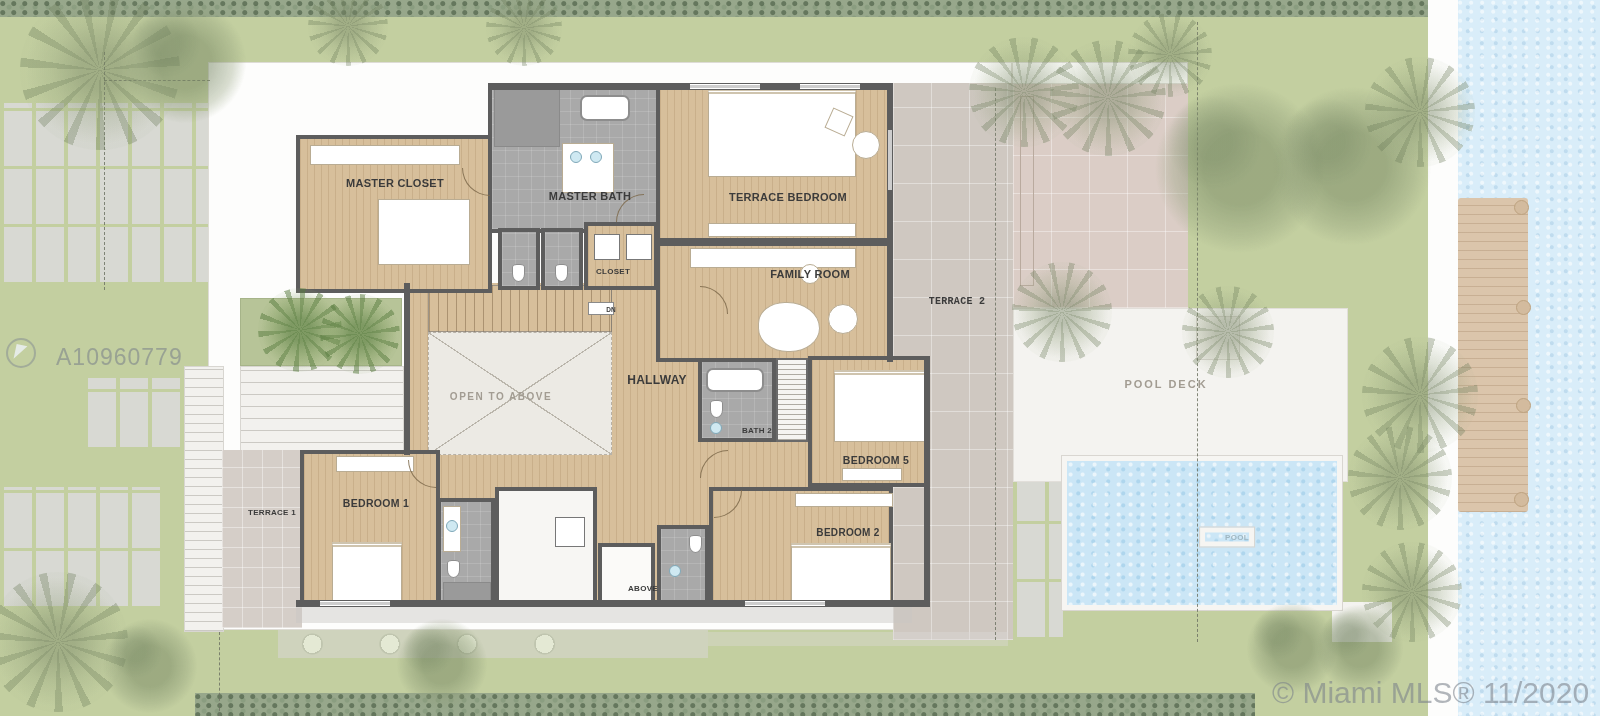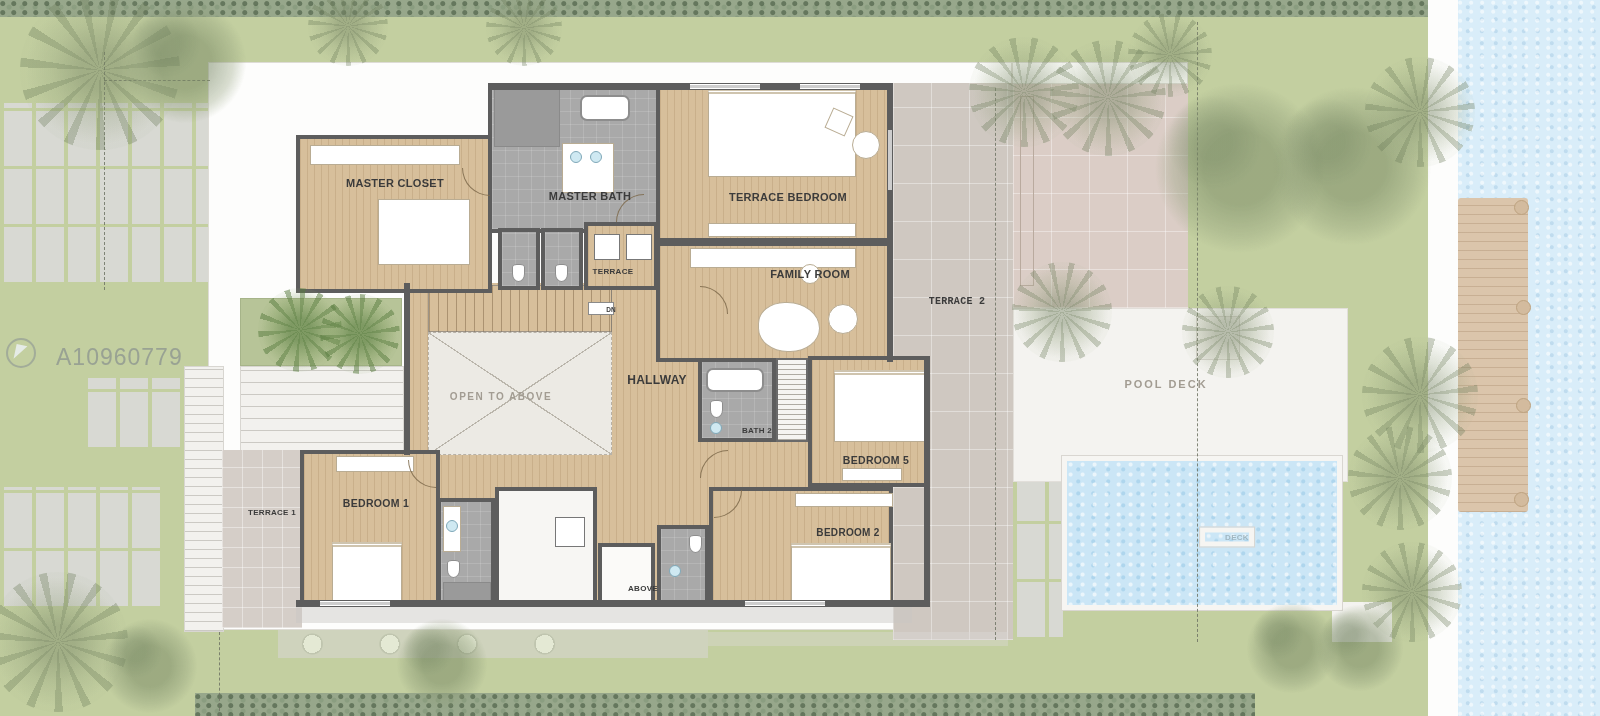--- a/index.html
+++ b/index.html
@@ -276,31 +276,32 @@
       <div class="tree palm" style="left: -12px; top: 572px; height: 140px; width: 140px;"></div>
       <div class="tree bush" style="left: 102px; top: 618px; height: 96px; width: 96px;"></div>
       <div class="tree bush" style="left: 396px; top: 618px; height: 92px; width: 92px;"></div>
       <div class="tree palm green" style="left: 258px; top: 288px; height: 84px; width: 84px;"></div>
       <div class="tree palm green" style="left: 320px; top: 294px; height: 80px; width: 80px;"></div>
     </div>
 
   <div class="lbl" style="left:385px;top:183px;">MASTER CLOSET</div>
   <div class="lbl" style="left:580px;top:196px;">MASTER BATH</div>
   <div class="lbl" style="left:778px;top:197px;">TERRACE BEDROOM</div>
-  <div class="lbl" style="left:603px;top:271px;font-size:8px;">TERRACE</div>
+  <div class="lbl" style="left:603px;top:271px;font-size:8px;">CLOSET</div>
   <div class="lbl" style="left:800px;top:274px;">FAMILY ROOM</div>
   <div class="lbl" style="left:947px;top:301px;font-size:10px;font-family:Liberation Mono, monospace;">TERRACE 2</div>
   <div class="lbl" style="left:647px;top:380px;font-size:12px;">HALLWAY</div>
   <div class="lbl muted" style="left:491px;top:396px;font-size:10px;letter-spacing:1.5px;">OPEN TO ABOVE</div>
   <div class="lbl" style="left:601px;top:309px;font-size:6.5px;letter-spacing:0;">DN</div>
   <div class="lbl" style="left:747px;top:430px;font-size:8px;">BATH 2</div>
   <div class="lbl" style="left:866px;top:460px;font-size:10.5px;">BEDROOM 5</div>
   <div class="lbl" style="left:366px;top:503px;font-size:10.5px;">BEDROOM 1</div>
   <div class="lbl" style="left:262px;top:512px;font-size:8px;">TERRACE 1</div>
   <div class="lbl" style="left:838px;top:532px;font-size:10px;">BEDROOM 2</div>
   <div class="lbl" style="left:633px;top:588px;font-size:8px;">ABOVE</div>
   <div class="lbl muted" style="left:1156px;top:384px;letter-spacing:2px;">POOL DECK</div>
-  <div class="lbl pool" style="left:1227px;top:537px;font-size:8px;font-weight:bold;">DECK</div>
+  <div class="lbl pool" style="left:1227px;top:537px;font-size:8px;font-weight:bold;">POOL</div>
 
   <div id="wm-logo" style="left:6px;top:338px;"></div>
   <div class="wm" style="left:56px;top:344px;font-size:23px;letter-spacing:1px;">A10960779</div>
+  <div class="wm" style="left:1272px;top:676px;font-size:30px;">© Miami MLS® 11/2020</div>
 
 </div>
 
 </body></html>

